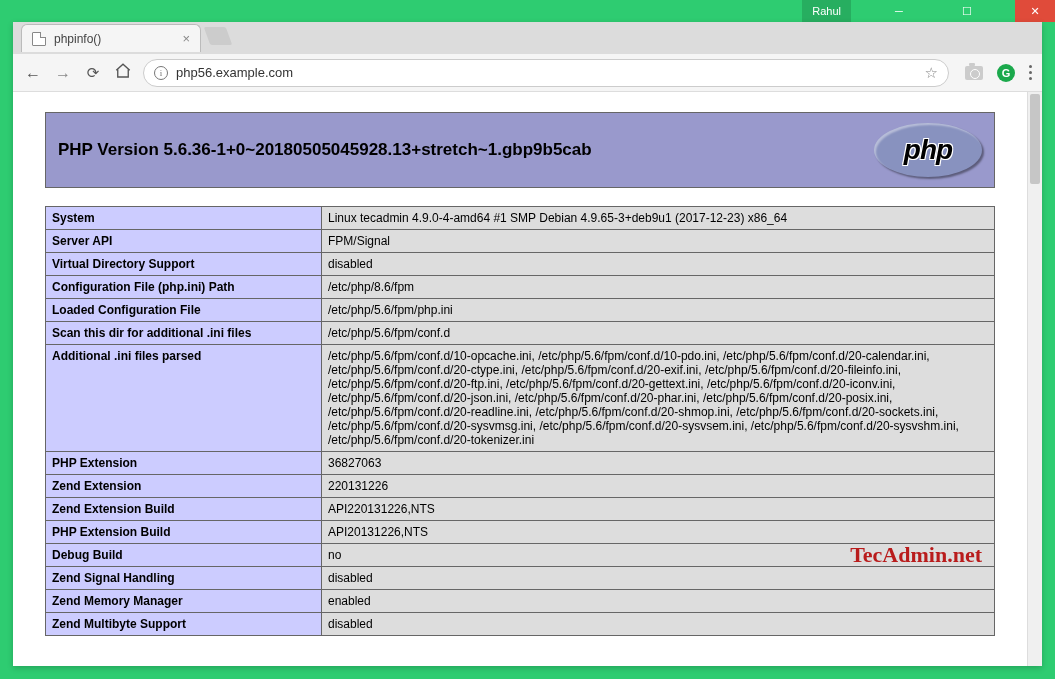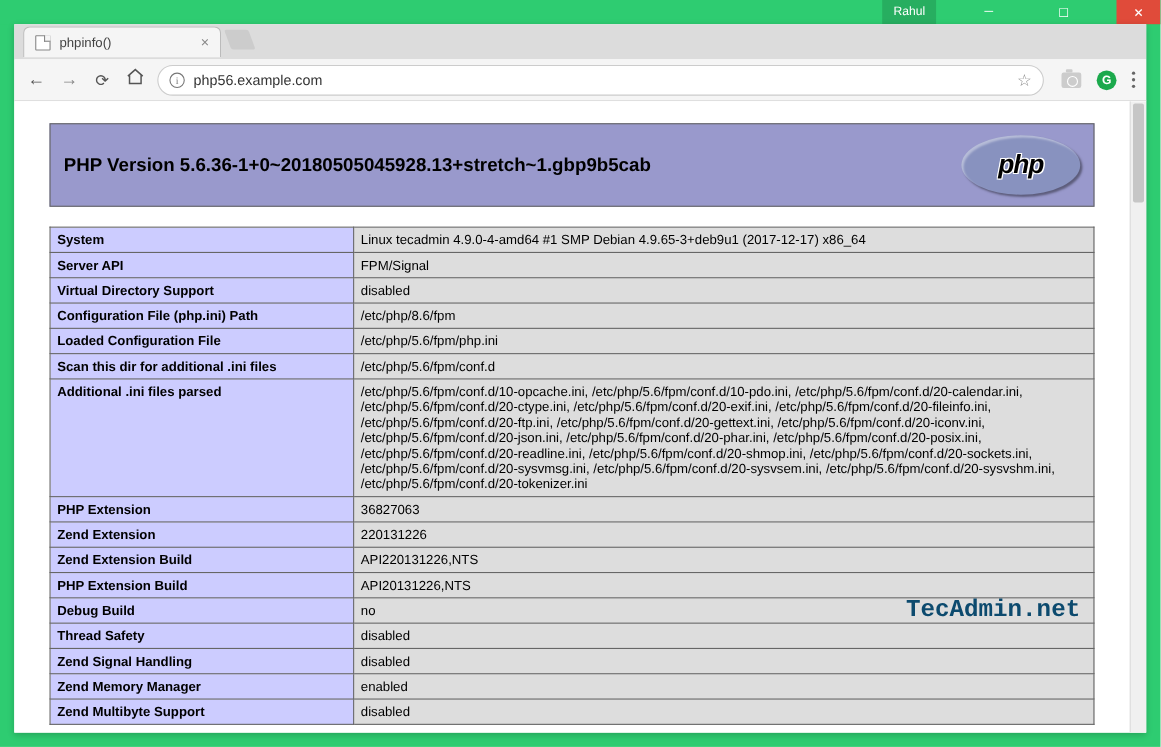--- a/index.html
+++ b/index.html
@@ -186,21 +186,21 @@
   .php-logo {
     width: 108px; height: 54px;
     background: #8892BF;
     border-radius: 50%;
     display:flex; align-items:center; justify-content:center;
     box-shadow: 2px 2px 2px rgba(0,0,0,.4), inset 2px 2px 2px rgba(255,255,255,.4);
   }
   .php-logo span {
     font-weight: bold;
     font-style: italic;
-    font-size: 24px;
+    font-size: 28px;
     color: #000;
     letter-spacing: -1px;
     text-shadow: 1px 1px 0 #fff, -1px -1px 0 #fff, 1px -1px 0 #fff, -1px 1px 0 #fff;
   }
   table.phpinfo {
     width: 100%;
     border-collapse: collapse;
     font-size: 12px;
   }
   table.phpinfo td {
@@ -216,24 +216,24 @@
     color: #000;
   }
   table.phpinfo td.val {
     background: #ddd;
     color: #000;
   }
   .watermark {
     position: absolute;
     right: 60px;
     top: 450px;
-    font-family: Liberation Mono, monospace;
+    font-family: Liberation Serif, serif;
     font-weight: bold;
     font-size: 22px;
-    color: #0c4a6e;
+    color: #b91c1c;
     pointer-events: none;
   }
 </style>
 </head>
 <body>
 
 <div class="titlebar">
   <div class="title-user">Rahul</div>
   <div class="title-btn min"></div>
   <div class="title-btn max"></div>
@@ -283,21 +283,21 @@
         <div class="php-title">PHP Version 5.6.36-1+0~20180505045928.13+stretch~1.gbp9b5cab</div>
         <div class="php-logo">
           <span>php</span>
         </div>
       </div>
 
       <table class="phpinfo">
         <tbody id="php-rows">
             <tr>
               <td class="key">System</td>
-              <td class="val">Linux tecadmin 4.9.0-4-amd64 #1 SMP Debian 4.9.65-3+deb9u1 (2017-12-17) x86_64</td>
+              <td class="val">Linux tecadmin 4.9.0-4-amd64 #1 SMP Debian 4.9.65-3+deb9u1 (2017-12-23) x86_64</td>
             </tr>
             <tr>
               <td class="key">Server API</td>
               <td class="val">FPM/Signal</td>
             </tr>
             <tr>
               <td class="key">Virtual Directory Support</td>
               <td class="val">disabled</td>
             </tr>
             <tr>
@@ -330,24 +330,20 @@
             </tr>
             <tr>
               <td class="key">PHP Extension Build</td>
               <td class="val">API20131226,NTS</td>
             </tr>
             <tr>
               <td class="key">Debug Build</td>
               <td class="val">no</td>
             </tr>
             <tr>
-              <td class="key">Thread Safety</td>
-              <td class="val">disabled</td>
-            </tr>
-            <tr>
               <td class="key">Zend Signal Handling</td>
               <td class="val">disabled</td>
             </tr>
             <tr>
               <td class="key">Zend Memory Manager</td>
               <td class="val">enabled</td>
             </tr>
             <tr>
               <td class="key">Zend Multibyte Support</td>
               <td class="val">disabled</td>

